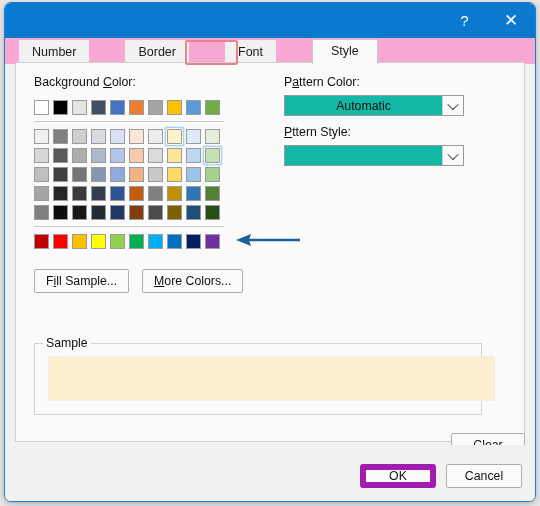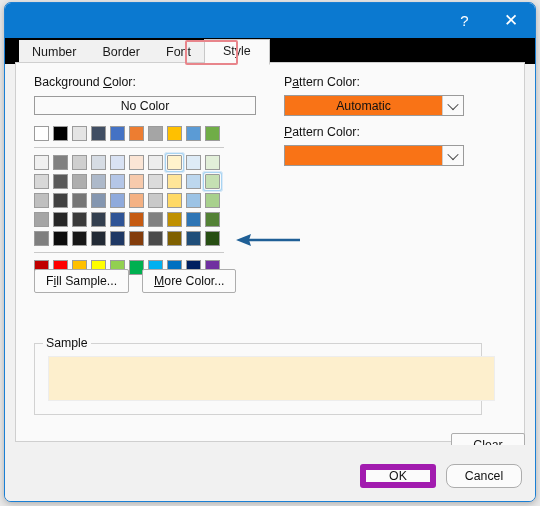--- a/index.html
+++ b/index.html
@@ -43,25 +43,26 @@
     width: 45px; height: 35px;
     display: flex; align-items: center; justify-content: center;
     color: #ffffff;
     font-size: 15px;
   }
   .title-btn.close { font-size: 17px; width: 48px; }
 
   
   .tabstrip {
     height: 26px;
-    background: #000000;
+    background: #f9a8d4;
     display: flex;
     align-items: flex-end;
     padding-left: 14px;
     position: relative;
+    gap: 36px;
   }
   .tab {
     font-size: 12.5px;
     color: #1a1a1a;
     padding: 4px 13px 5px 13px;
     line-height: 16px;
     background: #f1f1f1;
     position: relative;
     top: 1px;
   }
@@ -150,21 +151,21 @@
     width: 68px; height: 18px;
     z-index: 8;
     pointer-events: none;
   }
 
   
   .rightcol { position: absolute; left: 268px; top: 12px; width: 180px; }
   .combo {
     margin-top: 6px;
     height: 21px;
-    background: #f97316;
+    background: #14b8a6;
     border: 1px solid #9a9a9a;
     display: flex;
     align-items: center;
     box-sizing: border-box;
     position: relative;
   }
   .combo .val {
     flex: 1;
     text-align: center;
     font-size: 12.3px;
@@ -247,21 +248,21 @@
   }
   .foot-btns {
     position: absolute;
     right: 13px; bottom: 13px;
     display: flex; gap: 10px;
   }
   .fbtn {
     width: 76px; height: 24px;
     background: #fbfbfb;
     border: 1px solid #adadad;
-    border-radius: 8px;
+    border-radius: 2px;
     font-size: 12.3px;
     color: #111;
     display: flex; align-items: center; justify-content: center;
     box-sizing: border-box;
   }
   .fbtn.default {
     border: 6px solid #a21caf;
     border-radius: 3px;
   }
 </style>
@@ -282,21 +283,20 @@
     <div class="tab">Border</div>
     <div class="tab">Font</div>
     <div class="tab active">Style</div>
     <div class="tab-highlight"></div>
   </div>
 
   <div class="page">
 
     <div class="bgcol">
       <div class="lbl"><span>Background </span><u>C</u><span>olor:</span></div>
-      <div class="nocolor-btn">No Color</div>
 
       <div class="palette">
         <div class="sw-row" id="row-head">
             <div class="sw" style="background: rgb(255, 255, 255);"></div>
             <div class="sw" style="background: rgb(0, 0, 0);"></div>
             <div class="sw" style="background: rgb(228, 228, 228);"></div>
             <div class="sw" style="background: rgb(64, 78, 99);"></div>
             <div class="sw" style="background: rgb(68, 114, 196);"></div>
             <div class="sw" style="background: rgb(237, 125, 49);"></div>
             <div class="sw" style="background: rgb(165, 165, 165);"></div>
@@ -390,39 +390,39 @@
 
     <div class="rightcol">
       <div class="lbl"><span>P</span><u>a</u><span>ttern Color:</span></div>
       <div class="combo">
         <div class="val">Automatic</div>
         <div class="arrowbox">
             <span class="chev"></span>
           </div>
       </div>
       <div class="sp"></div>
-      <div class="lbl"><span></span><u>P</u><span>attern Color:</span></div>
+      <div class="lbl"><span></span><u>P</u><span>ttern Style:</span></div>
       <div class="combo">
         <div class="val"></div>
         <div class="arrowbox">
             <span class="chev"></span>
           </div>
       </div>
     </div>
 
     <div class="fxrow">
       <div class="btn">
           <span>F</span>
           <u>i</u>
           <span>ll Sample...</span>
         </div>
       <div class="btn">
           <span></span>
           <u>M</u>
-          <span>ore Color...</span>
+          <span>ore Colors...</span>
         </div>
     </div>
 
     <div class="group">
       <div class="group-title">Sample</div>
       <div class="sample-box" style="background: rgb(253, 239, 205);"></div>
     </div>
   </div>
 
   <div class="clear-btn">

